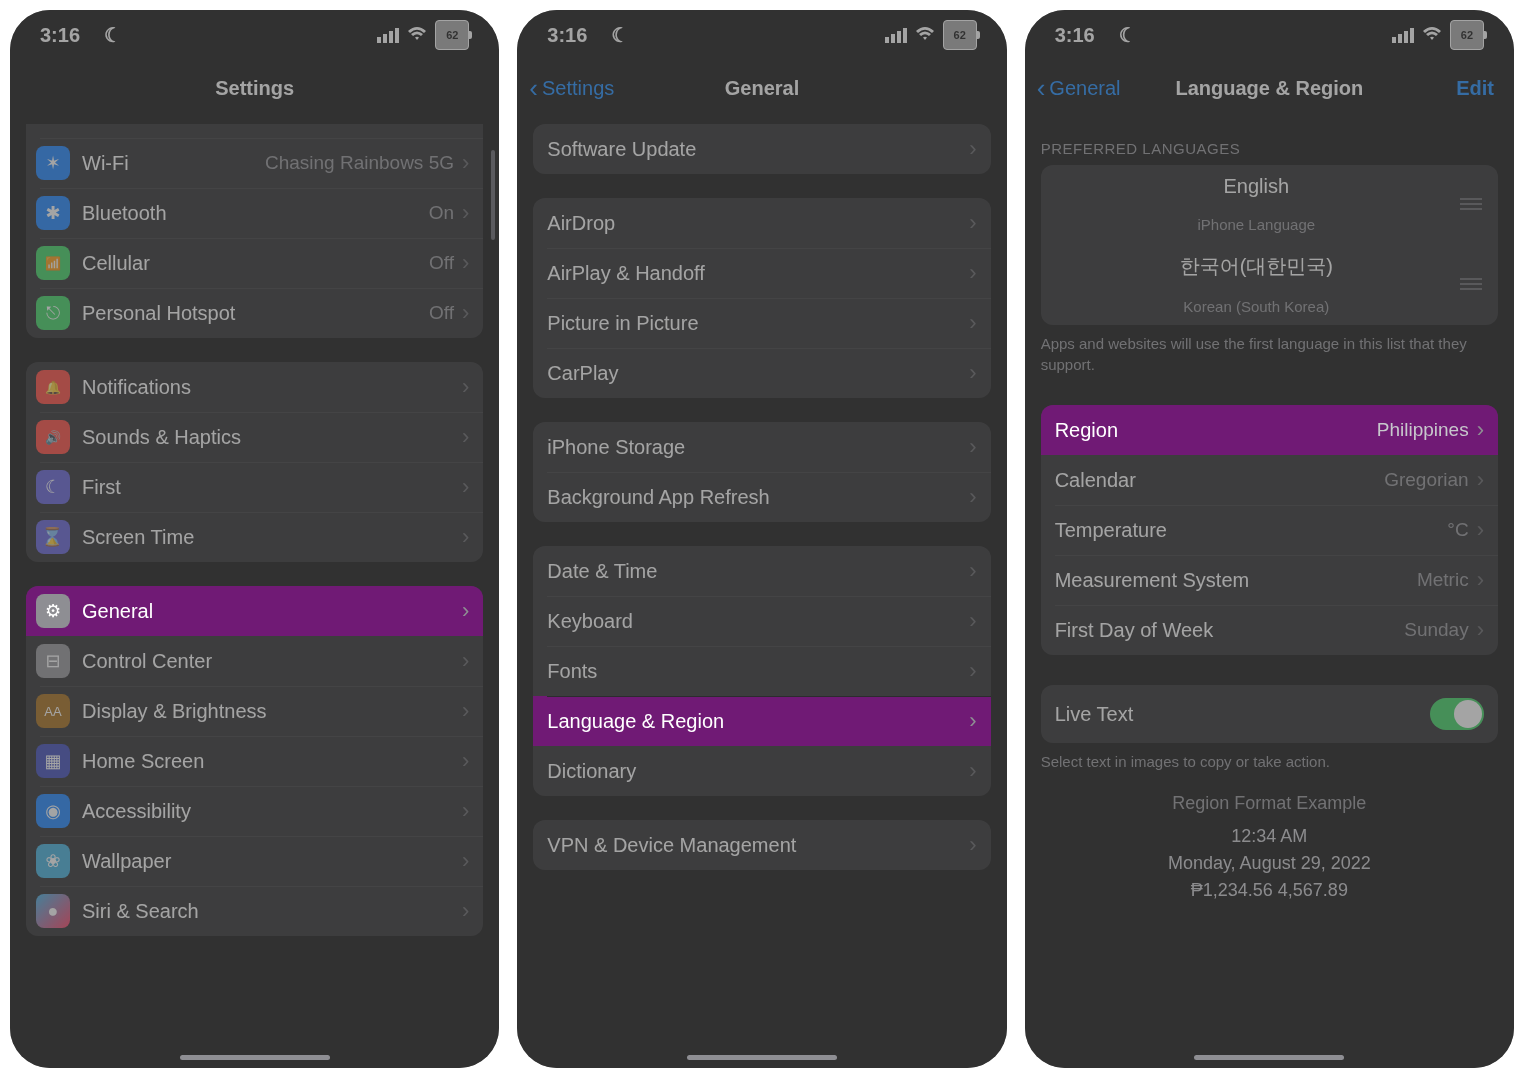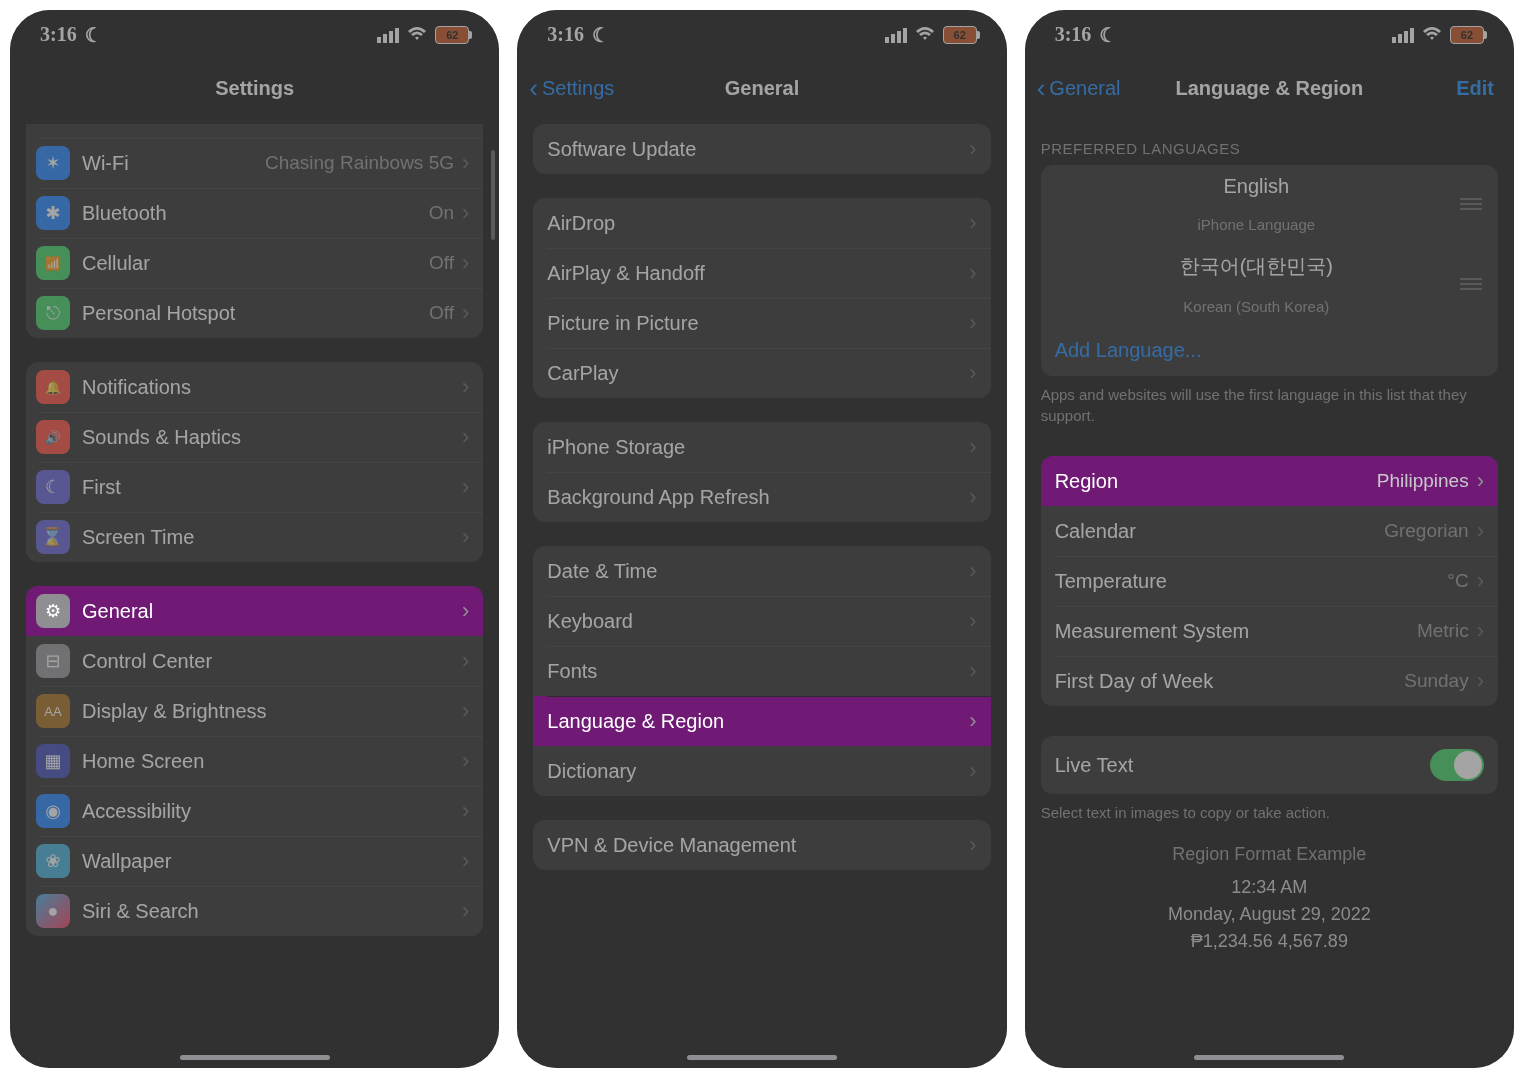--- a/index.html
+++ b/index.html
@@ -30,39 +30,39 @@
   }
   .status-bar {
     height: 50px;
     display: flex;
     align-items: center;
     justify-content: space-between;
     padding: 0 30px;
     font-size: 20px;
     font-weight: 600;
   }
-  .status-left { display:flex; gap:8px;font-family:Liberation Serif, serif; }
+  .status-left { display:flex; align-items:center; gap:24px; }
   .status-right { display:flex; align-items:center; gap:8px; }
   .bars { display:flex; align-items:flex-end; gap:2px; }
   .bars span { width:4px; background:#fff; display:block; }
   .bars span:nth-child(1){height:6px;}
   .bars span:nth-child(2){height:9px;}
   .bars span:nth-child(3){height:12px;}
   .bars span:nth-child(4){height:15px;}
   .battery {
     border:1.5px solid #fff;
     border-radius:4px;
     width:34px;
-    height:18px;
+    height:30px;
     display:flex;
     align-items:center;
     justify-content:center;
     font-size:11px;
     position:relative;
-    background:#c2410c;
+    background:#a3a3a3;
     color:#000;
     font-weight:700;
   }
   .battery::after {
     content:"";
     position:absolute;
     right:-4px;
     width:3px;
     height:8px;
     background:#fff;
@@ -485,21 +485,20 @@
           <div class="lang-text">
             <div class="lang-title">한국어(대한민국)</div>
             <div class="lang-sub">Korean (South Korea)</div>
           </div>
           <div class="grip">
             <span></span>
             <span></span>
             <span></span>
           </div>
         </div>
-        <div class="add-lang">Add Language...</div>
       </div>
       <div class="section-footer">Apps and websites will use the first language in this list that they support.</div>
       <div class="group" style="margin: 30px 16px 0px;">
         <div class="row highlight" style="margin: 0px -16px; padding: 13px 30px;">
           <span class="label">Region</span>
           <span class="value">Philippines</span>
           <span class="chevron">›</span>
         </div>
         <div class="row">
           <span class="label">Calendar</span>

